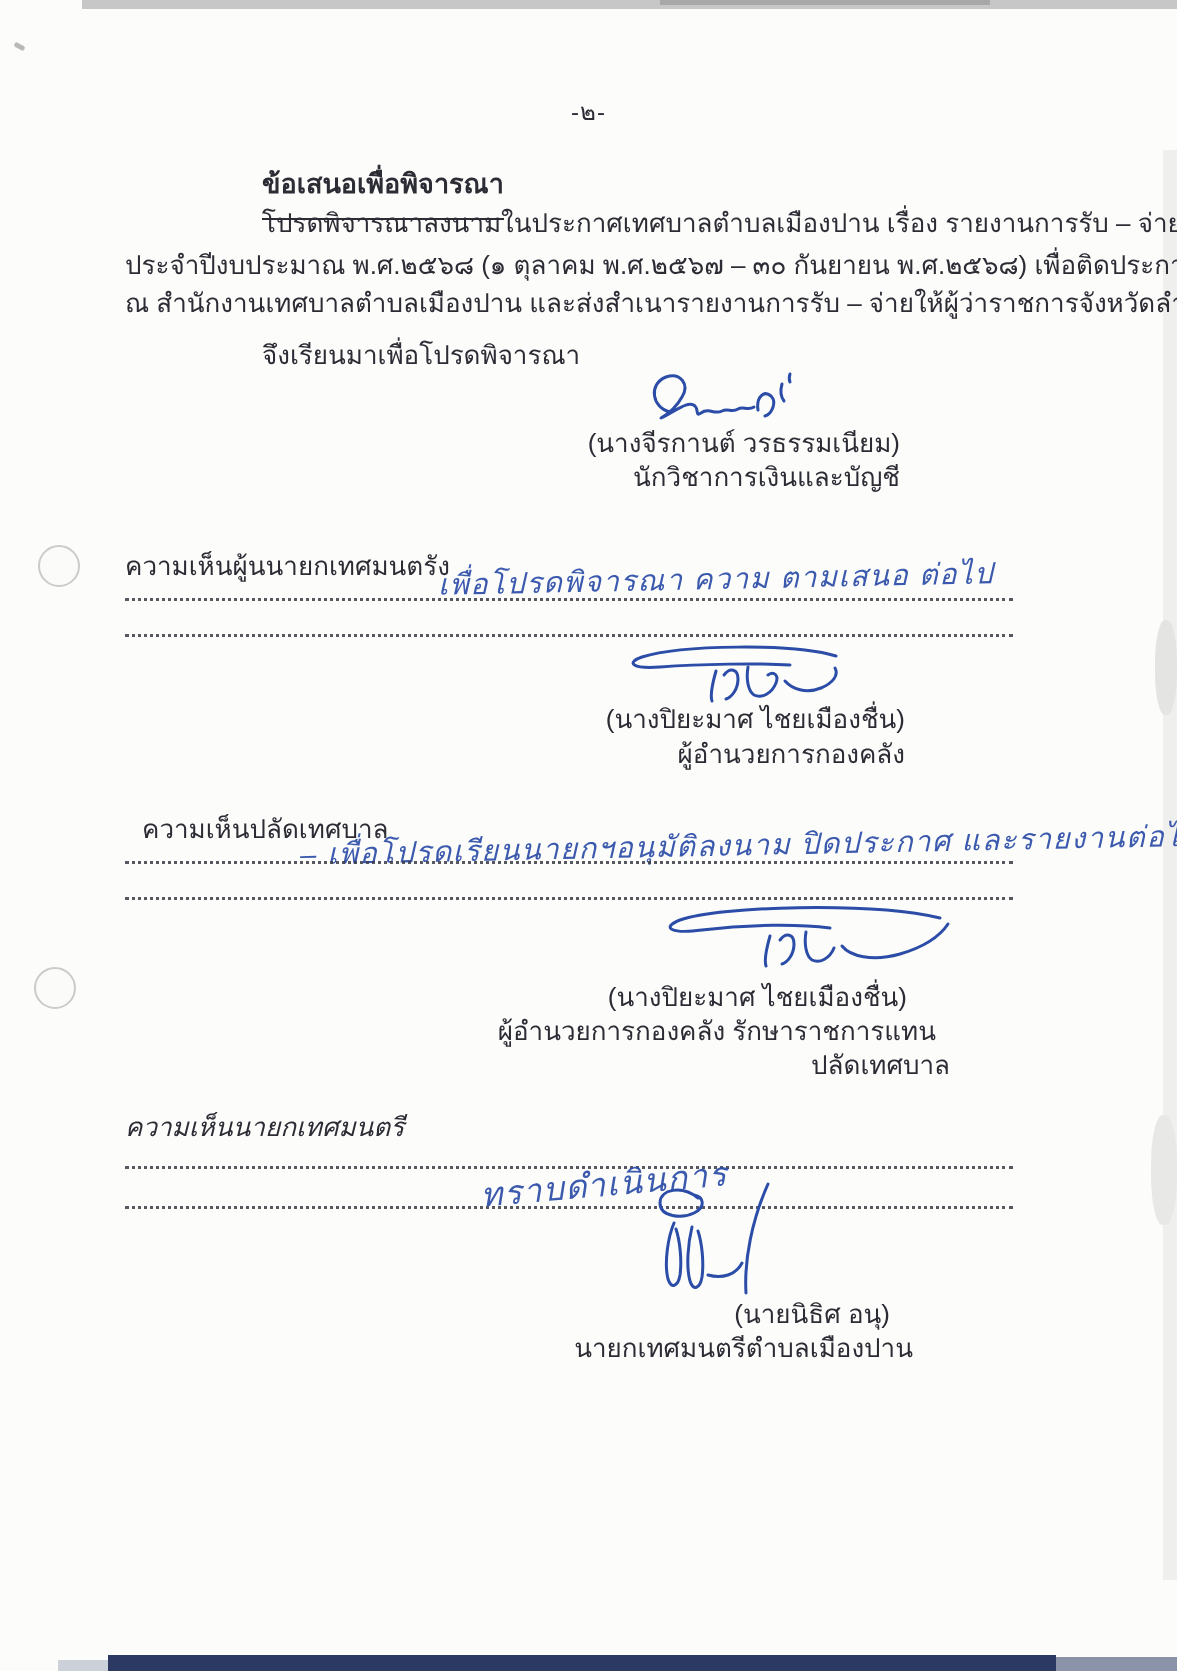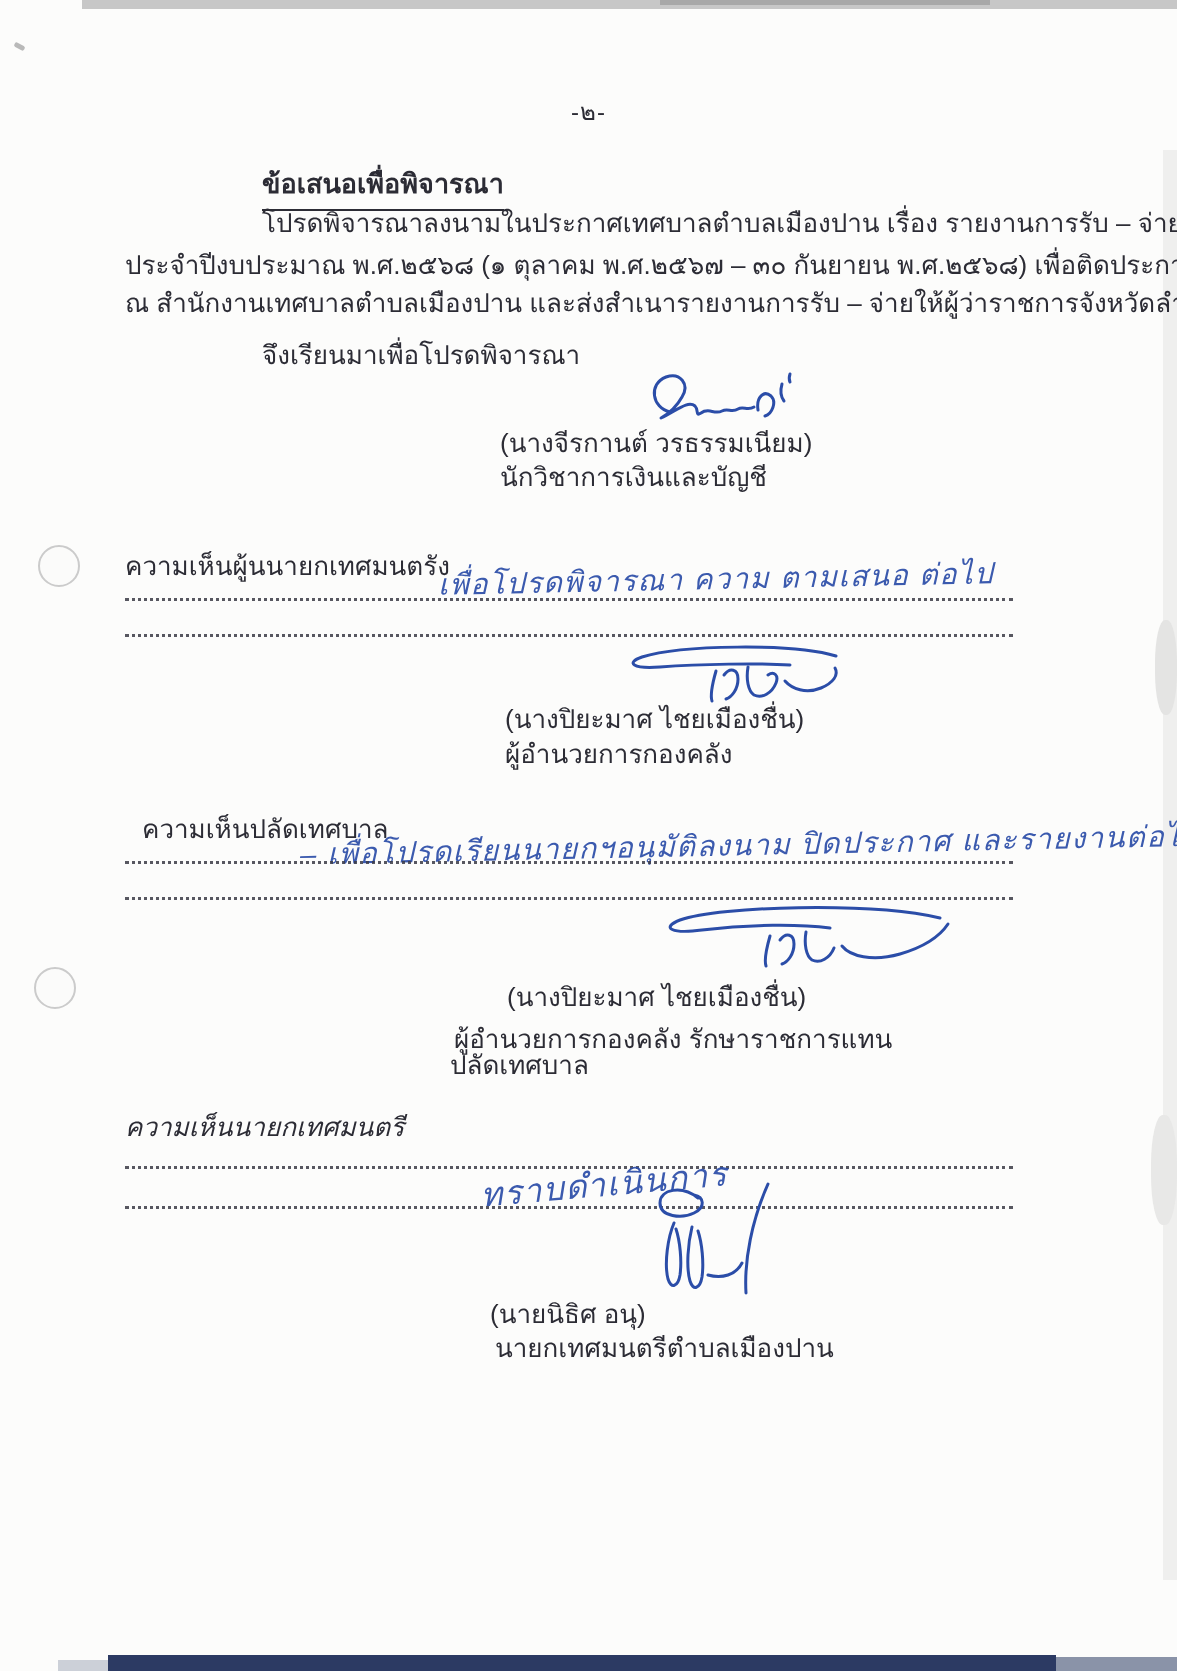--- a/index.html
+++ b/index.html
@@ -7,27 +7,27 @@
     position: relative;
     width: 1177px;
     height: 1671px;
     background: #fcfcfb;
     overflow: hidden;
     font-family: "Liberation Sans", "DejaVu Sans", sans-serif;
     color: #2c2c35;
   }
   .abs { position: absolute; white-space: nowrap; }
   .body-text { font-size: 26px; line-height: 38px; }
-  .center-block { text-align: left; }
+  .center-block { text-align: right; }
   .page-number { font-size: 24px; letter-spacing: 1px; }
   .heading {
     font-size: 27px;
     font-weight: bold;
     border-bottom: 2px solid #2c2c35;
-    padding-bottom: 10px;
+    padding-bottom: 19px;
   }
   .dots {
     position: absolute;
     height: 0;
     border-bottom: 3px dotted #3b3b46;
     opacity: 0.85;
   }
   .handwriting {
     position: absolute;
     color: #2b4da8;
@@ -129,31 +129,31 @@
   <div class="dots" style="left:125px; top:897px; width:888px;"></div>
 
   <svg class="sig" style="left:648px; top:900px;" width="315" height="78" viewBox="0 0 315 78">
     <path d="M292 18 C 222 2, 72 6, 32 20 C 12 28, 24 34, 54 30 C 102 24, 152 24, 182 28"></path>
     <path d="M122 36 C 118 50, 116 60, 118 66"></path>
     <path d="M132 40 C 138 32, 146 34, 146 44 C 146 54, 140 62, 134 64"></path>
     <path d="M158 32 C 156 44, 158 56, 164 60 C 172 64, 182 58, 186 48"></path>
     <path d="M194 46 C 202 56, 224 62, 252 54 C 276 47, 292 36, 300 24"></path>
   </svg>
   <div class="abs body-text center-block" style="left:507px; top:978px; width:400px;">(นางปิยะมาศ ไชยเมืองชื่น)</div>
-  <div class="abs body-text center-block" style="left:454px; top:1012px; width:500px;margin-top:8px;">ผู้อำนวยการกองคลัง รักษาราชการแทน</div>
+  <div class="abs body-text center-block" style="left:436px; top:1012px; width:500px;">ผู้อำนวยการกองคลัง รักษาราชการแทน</div>
   <div class="abs body-text center-block" style="left:450px; top:1046px; width:500px;">ปลัดเทศบาล</div>
 
   <div class="abs body-text" style="left:125px; top:1108px;font-style:italic;">ความเห็นนายกเทศมนตรี</div>
   <div class="dots" style="left:125px; top:1166px; width:888px;"></div>
   <div class="handwriting" style="left:480px; top:1158px; font-size:33px; transform:rotate(-5deg);">ทราบดำเนินการ</div>
   <div class="dots" style="left:125px; top:1206px; width:888px;"></div>
 
   <svg class="sig" style="left:628px; top:1178px;" width="165" height="125" viewBox="0 0 165 125">
     <path d="M70 20 C 54 7, 32 11, 32 25 C 32 39, 54 41, 66 35 C 78 29, 76 19, 66 17"></path>
     <path d="M46 45 C 40 59, 36 85, 40 101 C 43 111, 50 109, 52 97 C 54 83, 52 63, 48 51"></path>
     <path d="M64 49 C 60 65, 58 89, 62 103 C 65 113, 72 111, 74 99 C 76 85, 74 65, 70 53"></path>
     <path d="M80 97 C 94 101, 108 97, 114 85"></path>
     <path d="M118 115 C 116 82, 124 42, 140 6"></path>
   </svg>
   <div class="abs body-text center-block" style="left:490px; top:1295px; width:400px;">(นายนิธิศ อนุ)</div>
-  <div class="abs body-text center-block" style="left:495px; top:1329px; width:400px;">นายกเทศมนตรีตำบลเมืองปาน</div>
+  <div class="abs body-text center-block" style="left:513px; top:1329px; width:400px;">นายกเทศมนตรีตำบลเมืองปาน</div>
 
 </div>
 
 </body></html>

